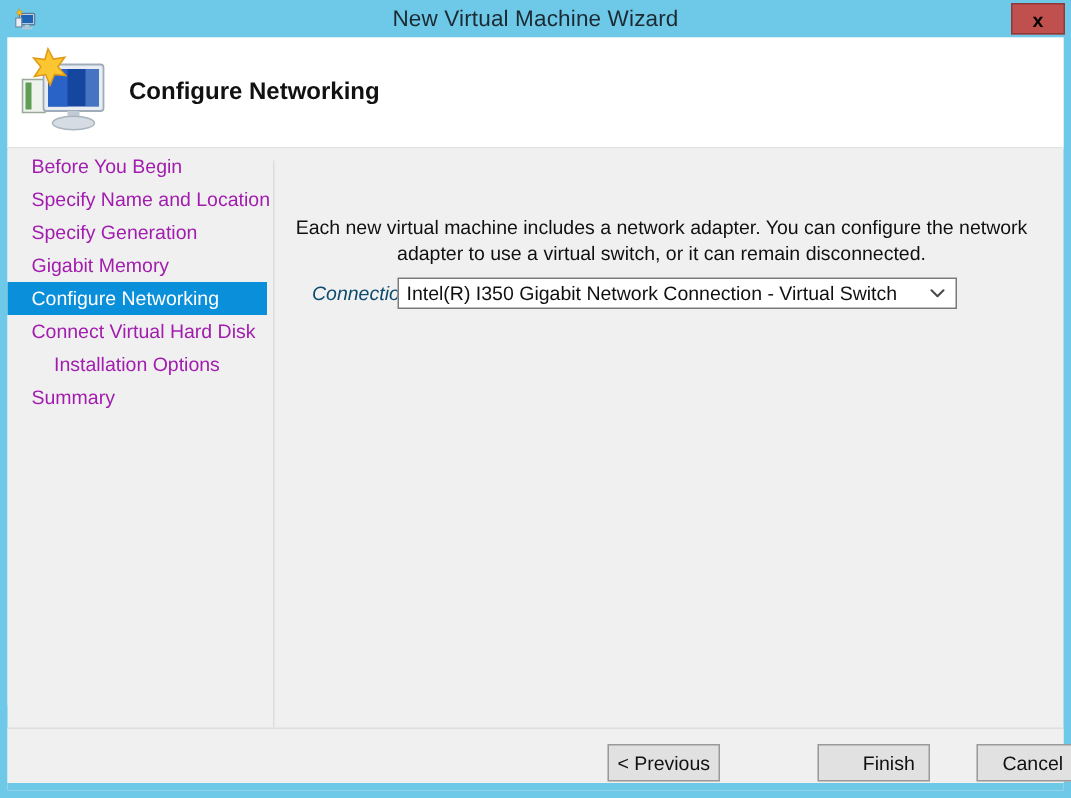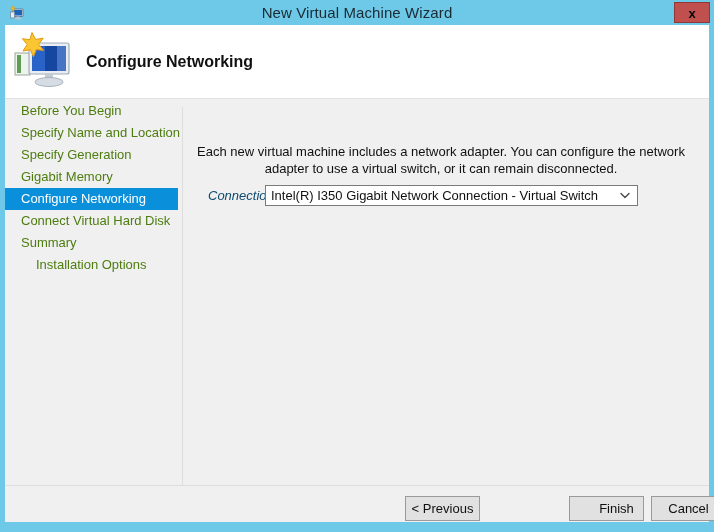--- a/index.html
+++ b/index.html
@@ -105,21 +105,21 @@
     width: 173px;
     height: 370px;
     background: #f0f0f0;
   }
   .nav-item {
     position: relative;
     height: 22px;
     line-height: 22px;
     padding-left: 16px;
     font-size: 13px;
-    color: #4d7c0f;
+    color: #a21caf;
     white-space: nowrap;
     cursor: default;
   }
   .nav-item.sub {
     padding-left: 31px;
   }
   .nav-item.selected {
     background: #0a8fdb;
     color: #ffffff;
   }
@@ -223,21 +223,21 @@
     cursor: pointer;
     padding: 0;
     margin-left: 28px;
   }
   .wiz-button.default {
     border: 2px solid #3ea1dd;
     line-height: 20px;
   }
   #btn-previous { left: 372px; }
   #btn-next     { left: 454px; }
-  #btn-finish   { left: 536px; padding-left: 20px; }
+  #btn-finish   { left: 512px; padding-left: 20px; }
   #btn-cancel   { left: 618px; }
 </style>
 </head>
 <body>
 
 <div id="window">
 
   <div id="titlebar">
 
     <span id="title-icon">
@@ -279,22 +279,22 @@
       <div id="header-title">Configure Networking</div>
     </div>
 
     <div id="sidebar">
       <div class="nav-item">Before You Begin</div>
       <div class="nav-item">Specify Name and Location</div>
       <div class="nav-item">Specify Generation</div>
       <div class="nav-item">Gigabit Memory</div>
       <div class="nav-item selected">Configure Networking</div>
       <div class="nav-item">Connect Virtual Hard Disk</div>
+      <div class="nav-item sub">Installation Options</div>
       <div class="nav-item">Summary</div>
-      <div class="nav-item sub">Installation Options</div>
     </div>
 
     <div id="v-divider"></div>
 
     <div id="content">
 
       <div id="intro-text">Each new virtual machine includes a network adapter. You can configure the network adapter to use a virtual switch, or it can remain disconnected.</div>
 
       <div id="connection-row">
         <div id="connection-label">Connection:</div>

